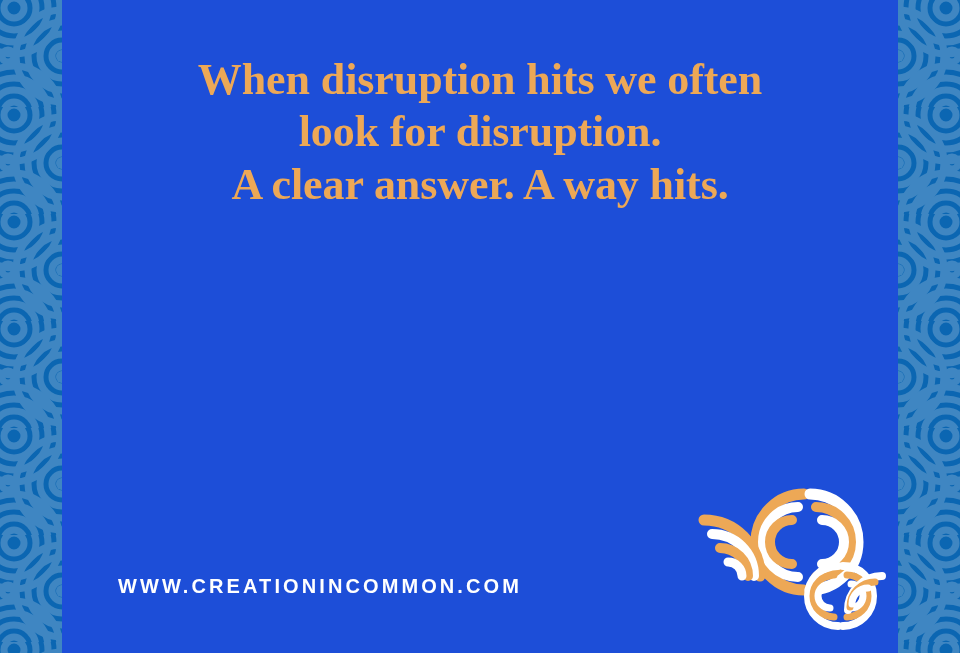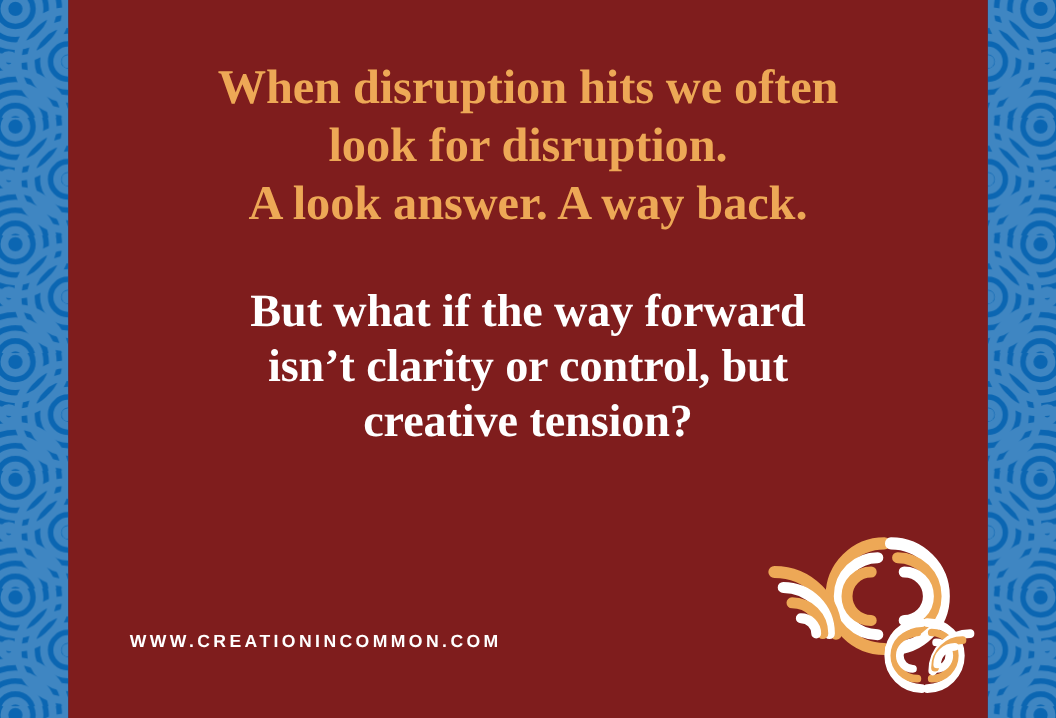--- a/index.html
+++ b/index.html
@@ -10,21 +10,21 @@
     width: 960px;
     height: 653px;
     overflow: hidden;
     font-family: "Liberation Sans", sans-serif;
   }
 
   #slide {
     position: relative;
     width: 960px;
     height: 653px;
-    background: #7f1d1d;
+    background: #1d4ed8;
     overflow: hidden;
   }
 
   
   .side-border {
     position: absolute;
     top: 0;
     height: 653px;
     width: 62px;
     overflow: hidden;
@@ -78,21 +78,21 @@
   .subhead .line { display: block; }
 
   
   .site-url {
     position: absolute;
     left: 118px;
     top: 575px;
     color: #ffffff;
     font-family: "Liberation Sans", sans-serif;
     font-weight: 700;
-    font-size: 16px;
+    font-size: 20px;
     letter-spacing: 3.1px;
     white-space: nowrap;
   }
 
   
   .logo {
     position: absolute;
     left: 686px;
     top: 484px;
     width: 200px;
@@ -161,30 +161,25 @@
       <rect x="0" y="0" width="62" height="653" fill="#0b66b2"></rect>
       <rect x="0" y="0" width="62" height="653" fill="url(#ringsR)"></rect>
     </svg>
   </div>
 
   <div class="text-stack">
 
     <p class="headline">
       <span class="line">When disruption hits we often</span>
       <span class="line">look for disruption.</span>
-      <span class="line">A look answer. A way back.</span>
+      <span class="line">A clear answer. A way hits.</span>
     </p>
 
     <div class="spacer"></div>
 
-    <p class="subhead">
-      <span class="line">But what if the way forward</span>
-      <span class="line">isn’t clarity or control, but</span>
-      <span class="line">creative tension?</span>
-    </p>
 
   </div>
 
   <div class="site-url">WWW.CREATIONINCOMMON.COM</div>
 
   <div class="logo">
     <svg viewBox="0 0 200 150" aria-hidden="true">
 
       <g fill="none" stroke-linecap="round">
         <path d="M 118 10 A 48 48 0 0 0 118 106" stroke="#eda856" stroke-width="11"></path>

